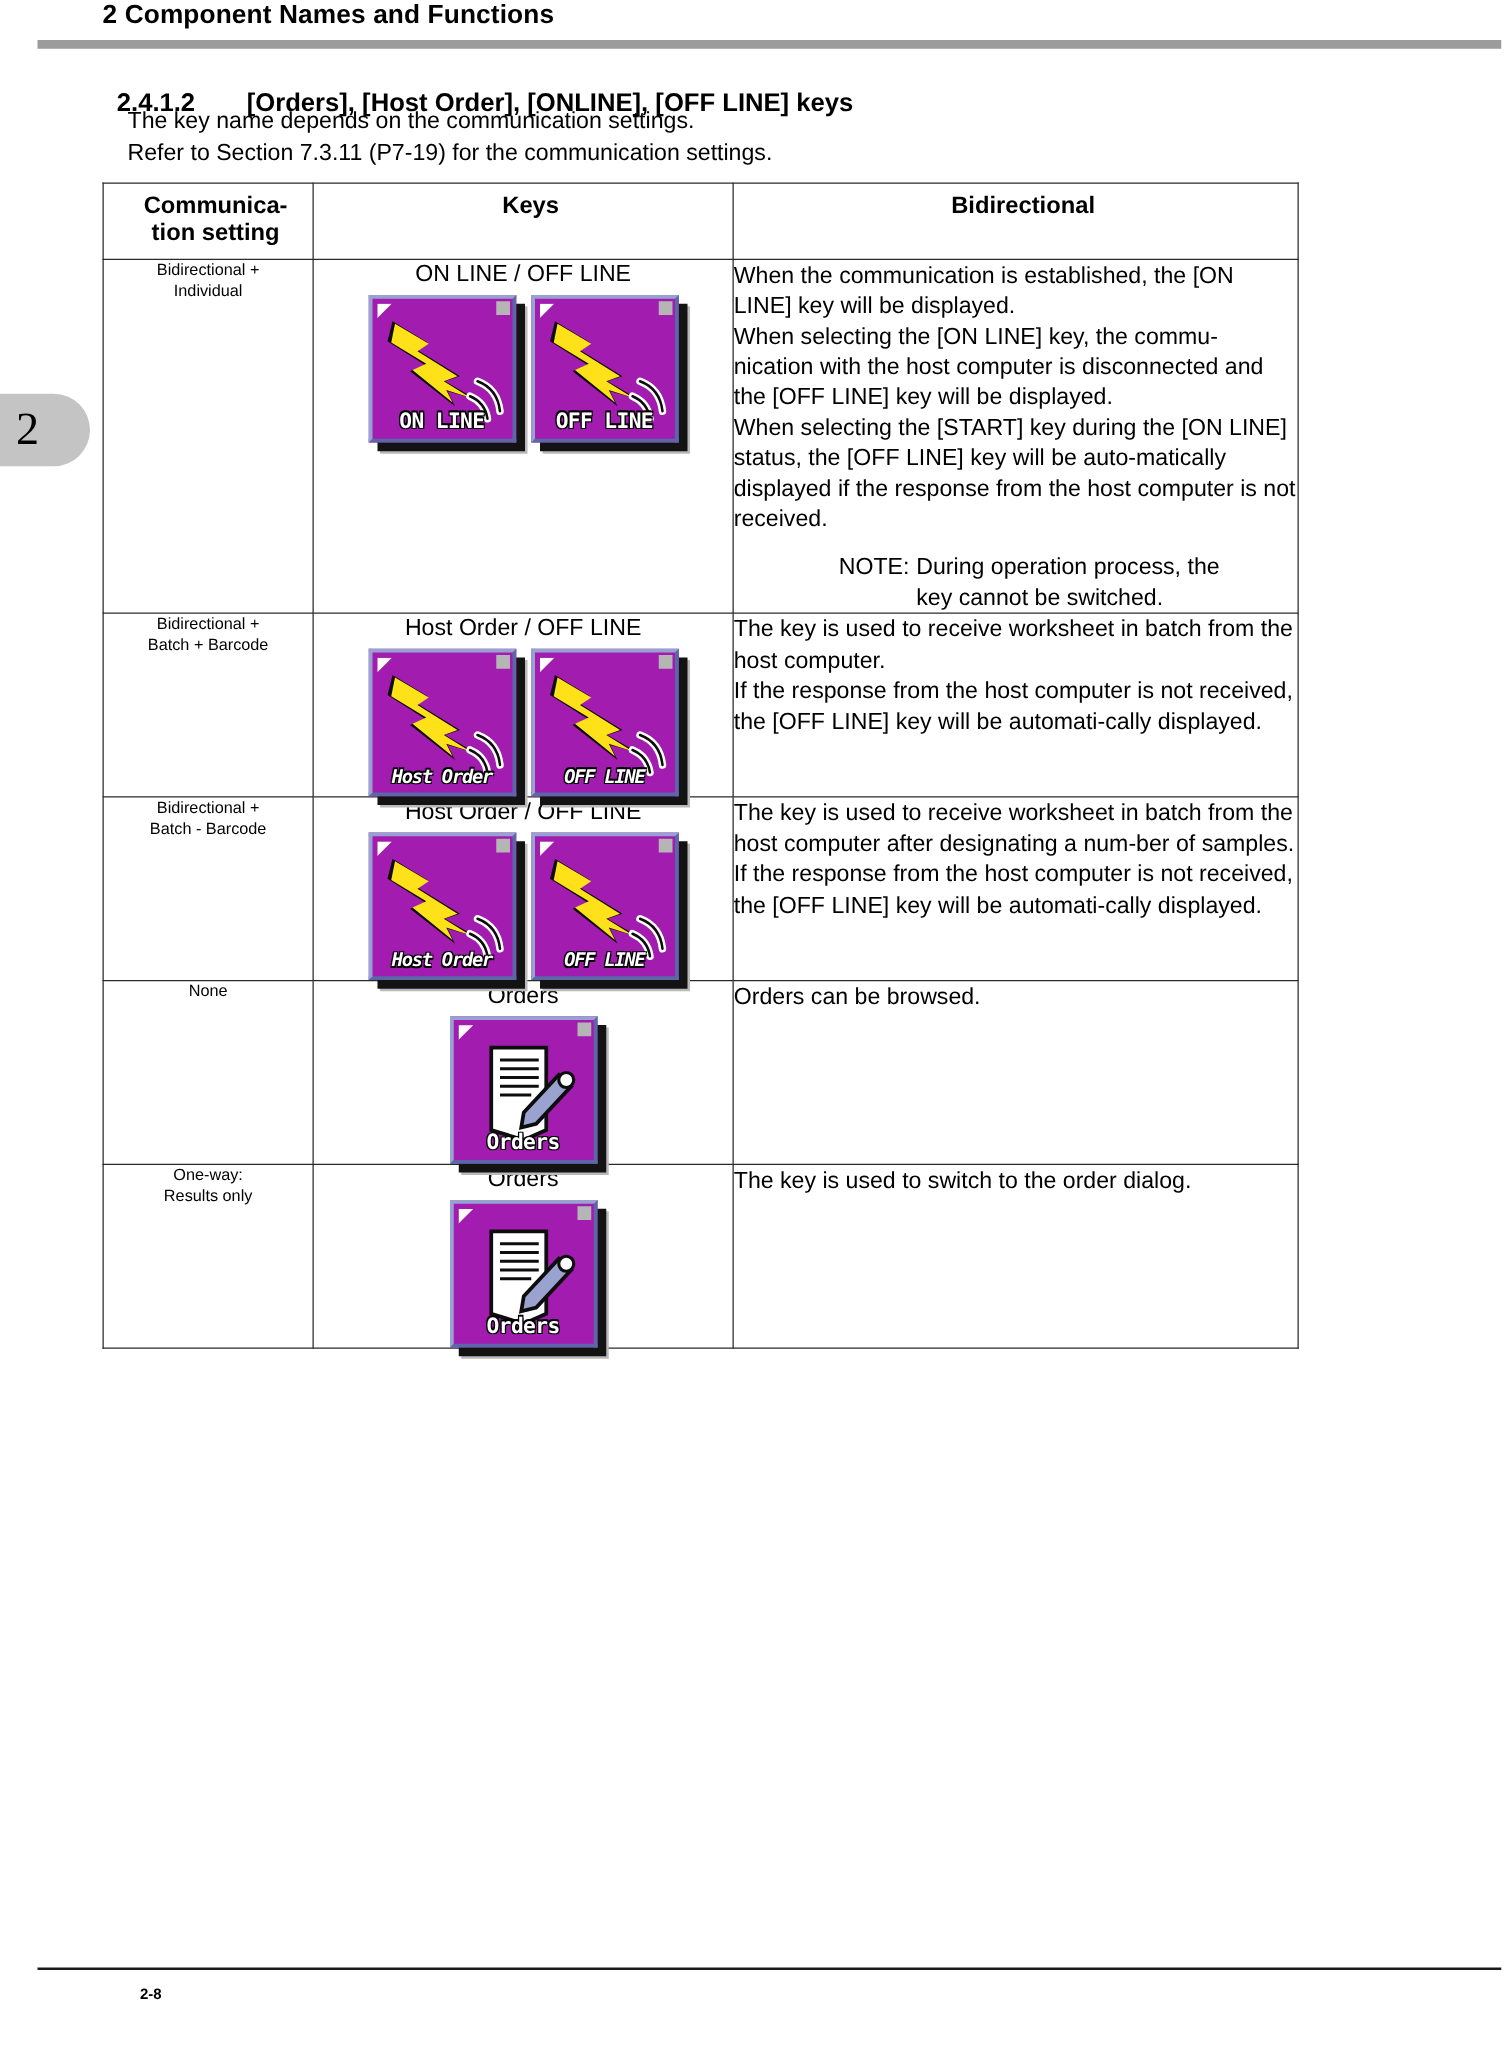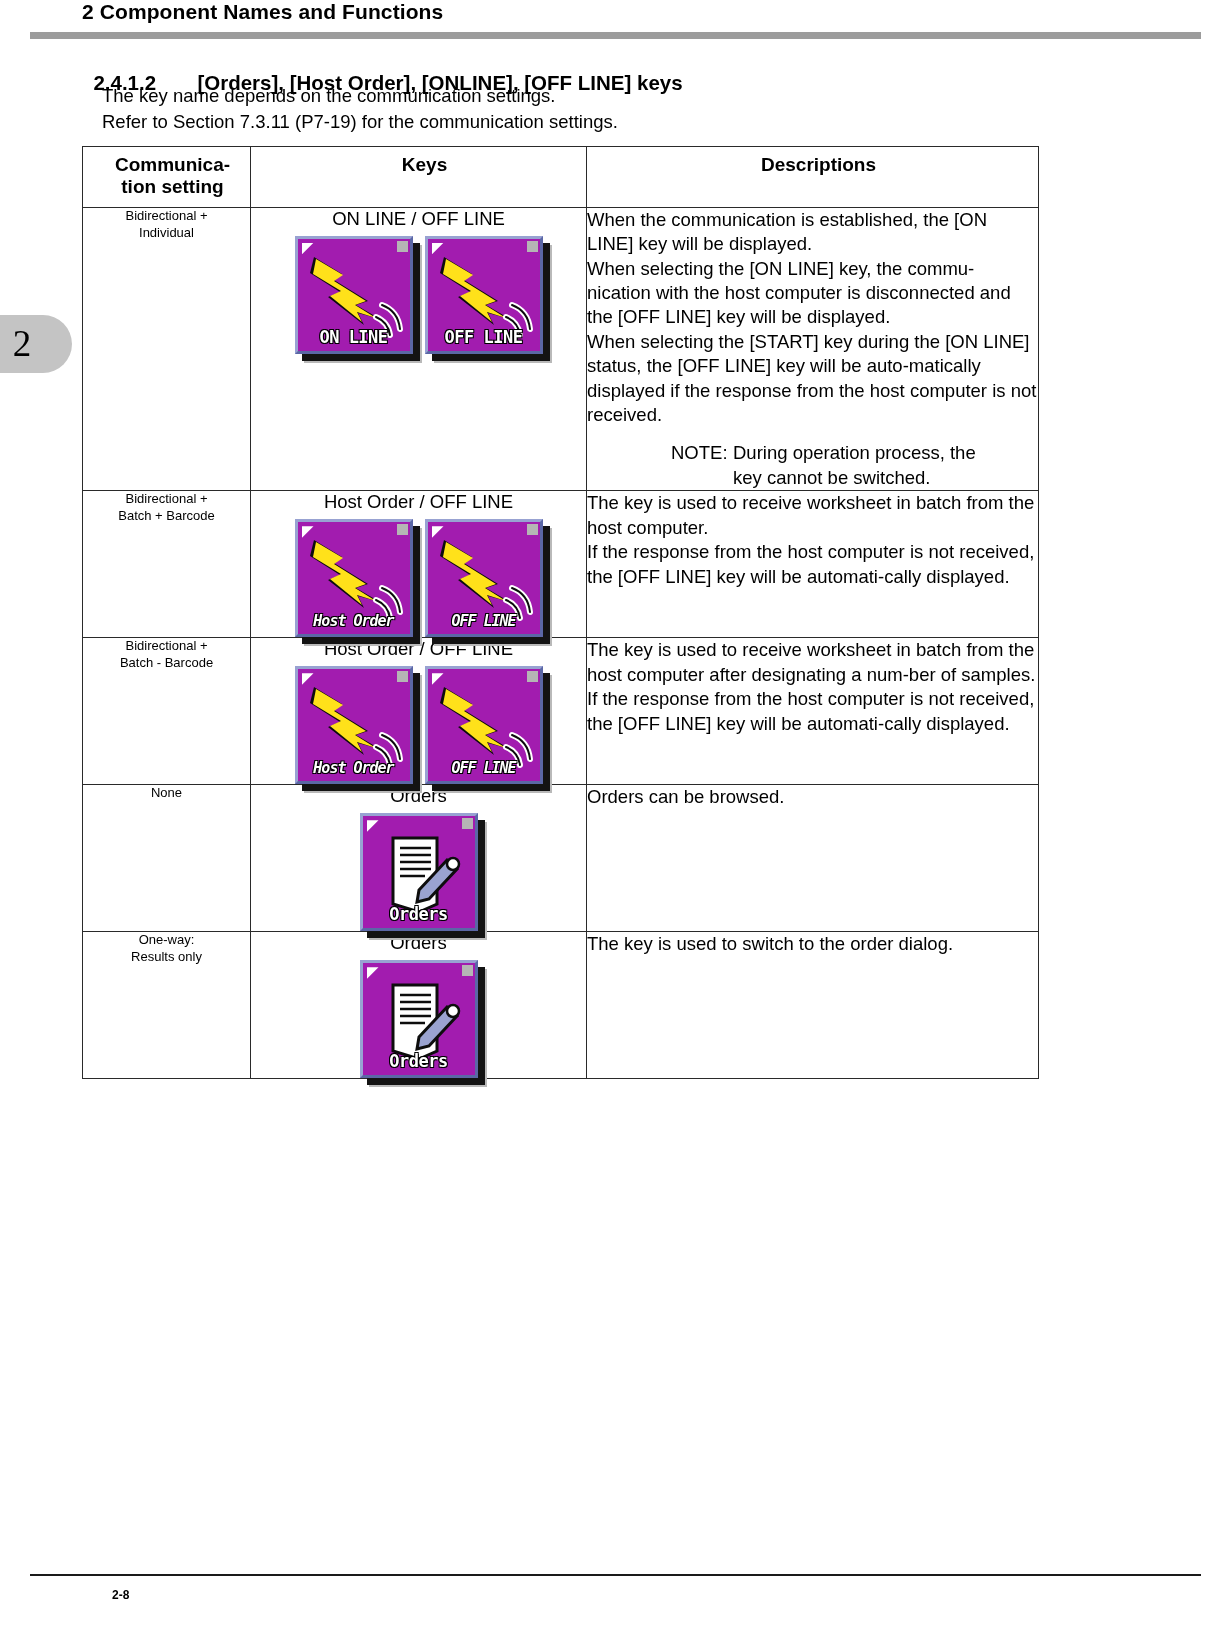--- a/index.html
+++ b/index.html
@@ -228,21 +228,21 @@
       <col class="col-keys">
       <col class="col-desc">
   </colgroup>
   <thead>
     <tr>
       <th>
         <span>Communica-</span><br>
         <span>tion setting</span>
       </th>
       <th>Keys</th>
-      <th>Descriptions</th>
+      <th>Bidirectional</th>
     </tr>
   </thead>
   <tbody>
 
     <tr>
       <td class="cell-setting">
         <span>Bidirectional +</span><br>
         <span>Individual</span>
       </td>
       <td class="cell-keys">

